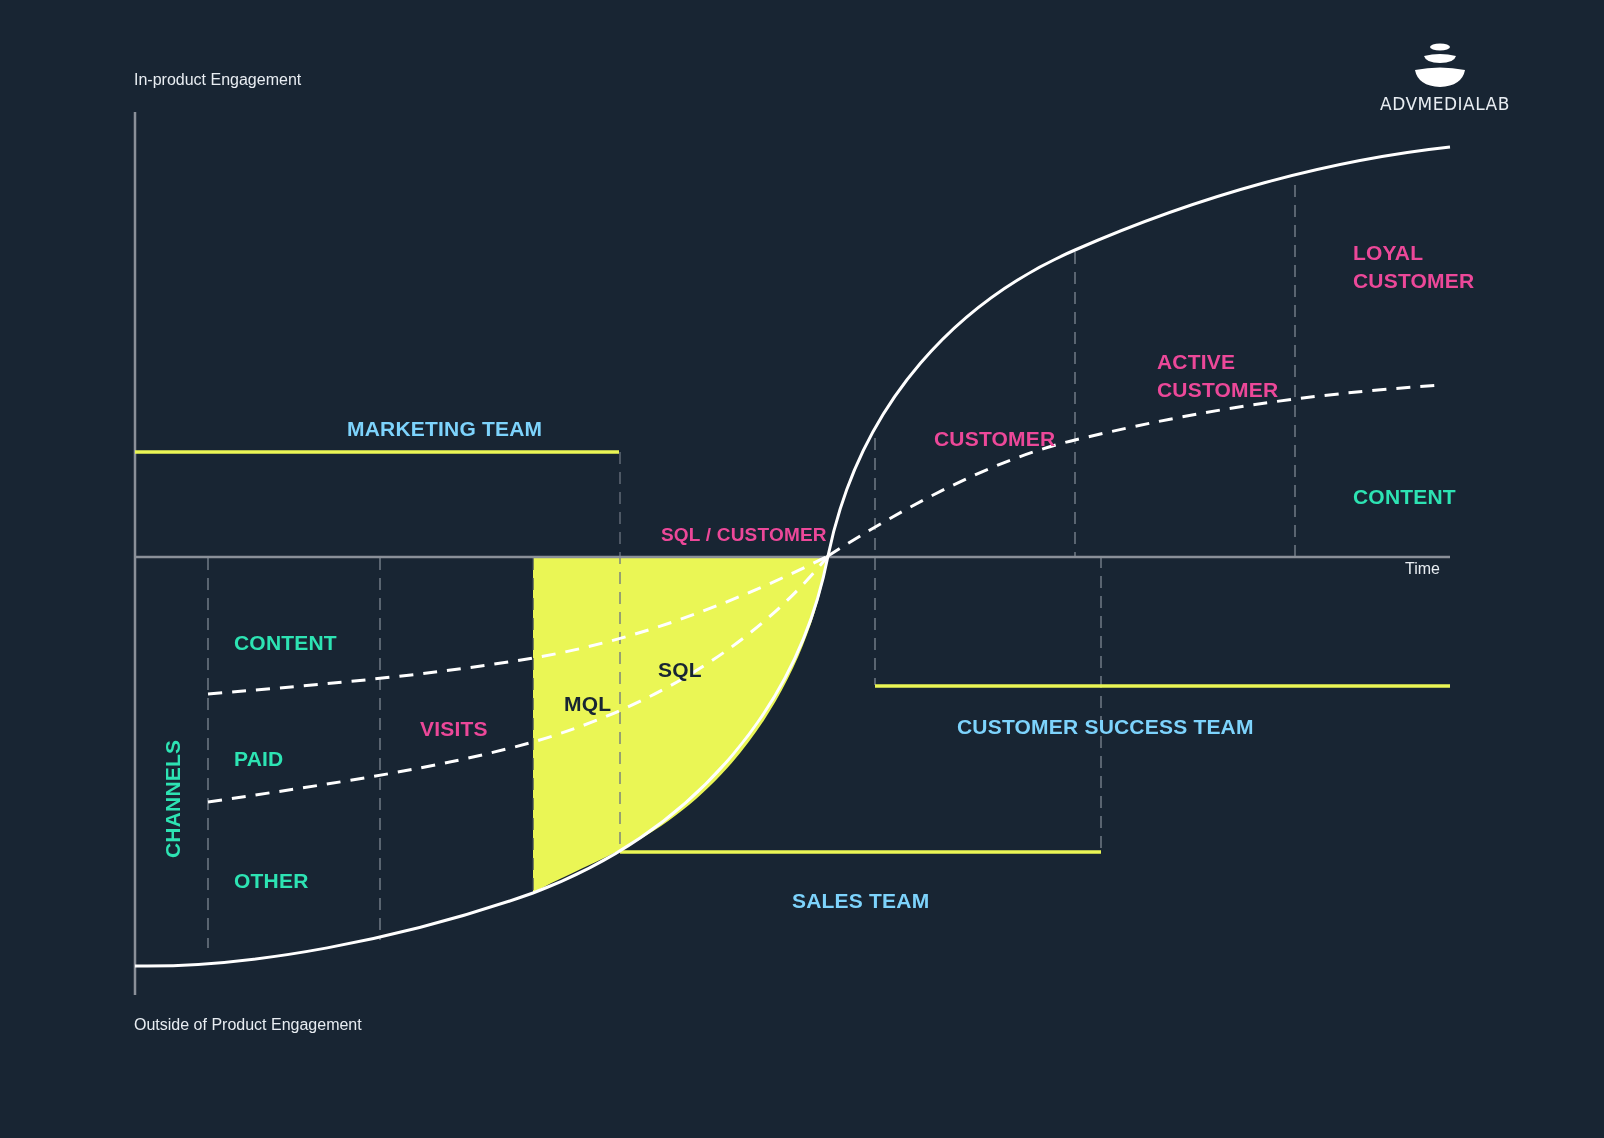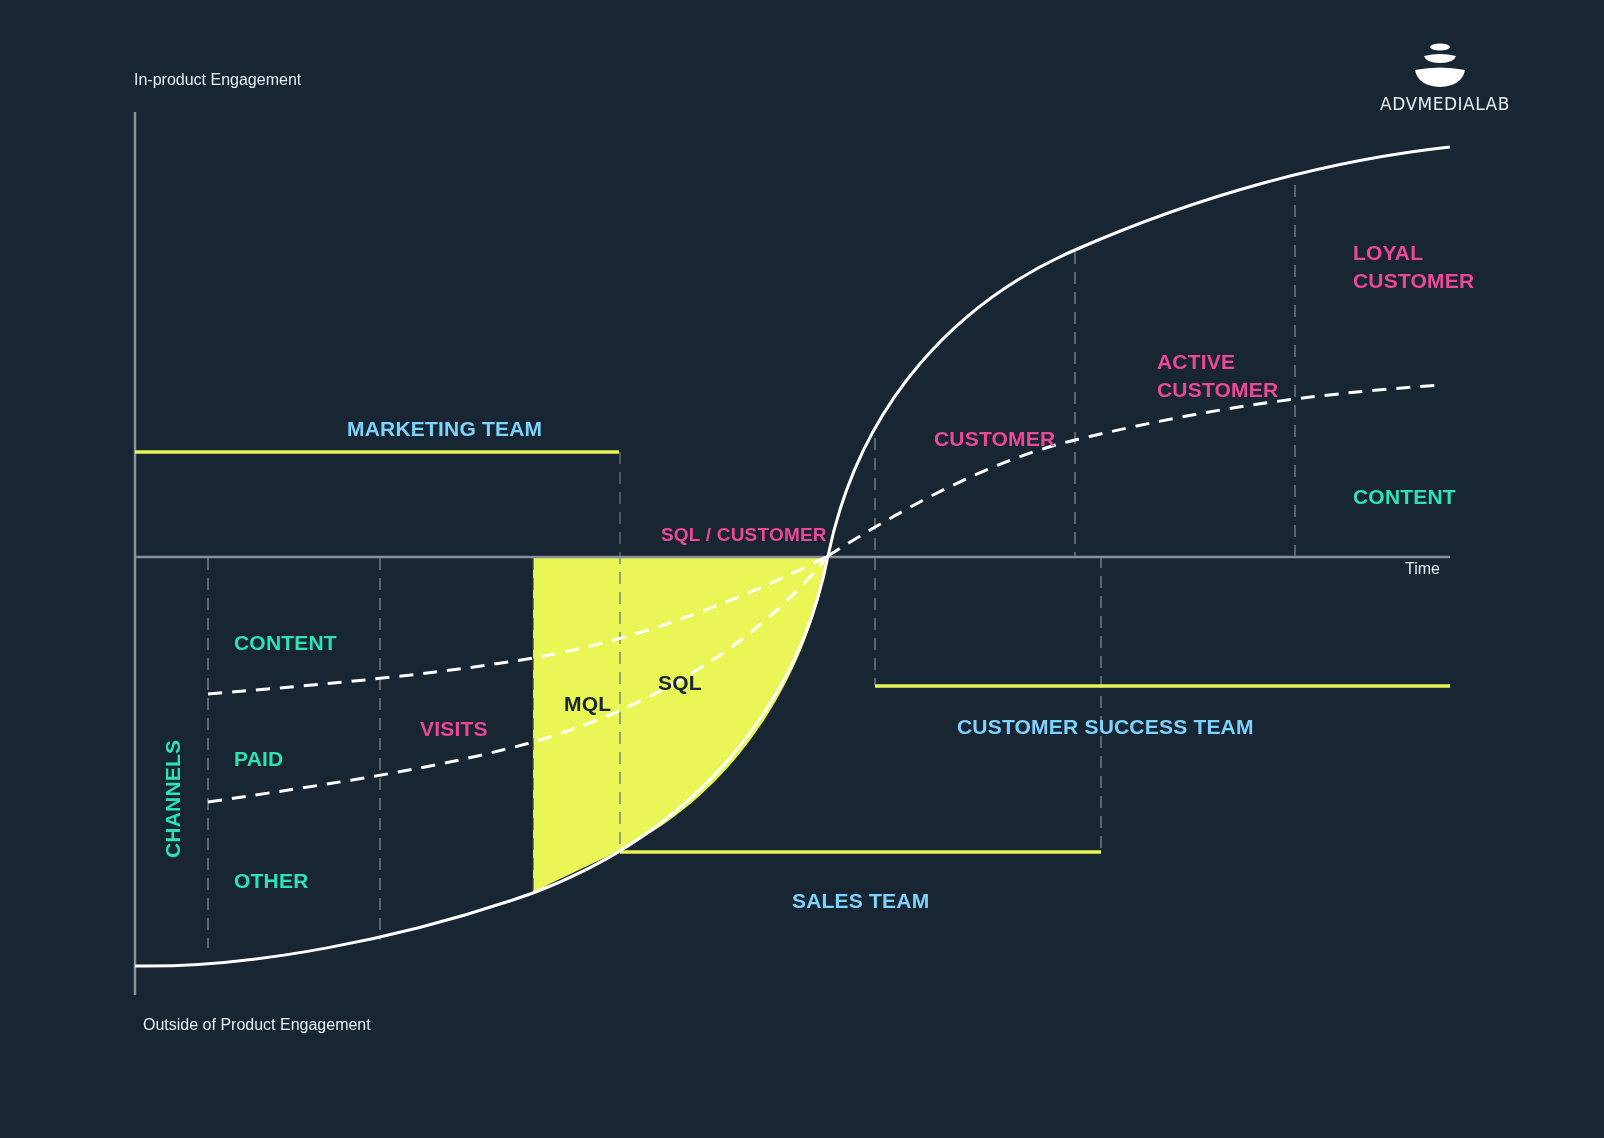--- a/index.html
+++ b/index.html
@@ -49,40 +49,40 @@
   <g stroke="#ffffff" stroke-width="3" stroke-dasharray="14,10" fill="none">
     <path d="M208,694 C330,684 430,675 533,658 C640,640 740,600 828,556"></path>
     <path d="M208,802 C330,784 440,768 533,742 C660,705 760,640 828,556"></path>
     <path d="M828,556 C900,510 990,460 1075,440 C1200,410 1300,395 1440,385"></path>
   </g>
 
   <path d="M135,966 C250,968 400,940 533,893 C700,830 800,700 828,556 C860,400 960,300 1075,250 C1200,195 1330,160 1450,147" stroke="#ffffff" stroke-width="3" fill="none"></path>
 </svg>
 
 <div class="axis-label" style="left:134px; top:71px;">In-product Engagement</div>
-<div class="axis-label" style="left:134px; top:1016px;margin-left:9px;">Outside of Product Engagement</div>
+<div class="axis-label" style="left:134px; top:1016px;">Outside of Product Engagement</div>
 <div class="axis-label" style="left:1405px; top:560px;">Time</div>
 
 <div class="logo">
   <svg width="60" height="50" viewBox="0 0 60 50">
     <ellipse cx="30" cy="7" rx="10" ry="3.5" fill="#ffffff"></ellipse>
     <path d="M14,16 Q30,12 46,16 Q44,23 30,23 Q16,23 14,16 Z" fill="#ffffff"></path>
     <path d="M5,30 Q30,25 55,30 Q52,46 30,47 Q8,46 5,30 Z" fill="#ffffff"></path>
   </svg>
   <div class="logo-text">ADVMEDIALAB</div>
 </div>
 
 <div class="lbl yellow" style="left:347px; top:416px;">MARKETING TEAM</div>
 <div class="lbl yellow" style="left:957px; top:714px;">CUSTOMER SUCCESS TEAM</div>
 <div class="lbl yellow" style="left:792px; top:888px;">SALES TEAM</div>
 
 <div class="lbl white" style="left:661px; top:522px; font-size:19px;">SQL / CUSTOMER</div>
 <div class="lbl white" style="left:420px; top:716px;">VISITS</div>
 <div class="lbl dark" style="left:564px; top:691px;">MQL</div>
-<div class="lbl dark" style="left:658px; top:657px;margin-top:13px;">SQL</div>
+<div class="lbl dark" style="left:658px; top:657px;">SQL</div>
 <div class="lbl white" style="left:934px; top:426px;">CUSTOMER</div>
 <div class="lbl white" style="left:1157px; top:325px;margin-top:24px;">
   <div>ACTIVE</div>
   <div style="margin-top:2px;">CUSTOMER</div>
 </div>
 <div class="lbl white" style="left:1353px; top:240px;">
   <div>LOYAL</div>
   <div style="margin-top:2px;">CUSTOMER</div>
 </div>
 

